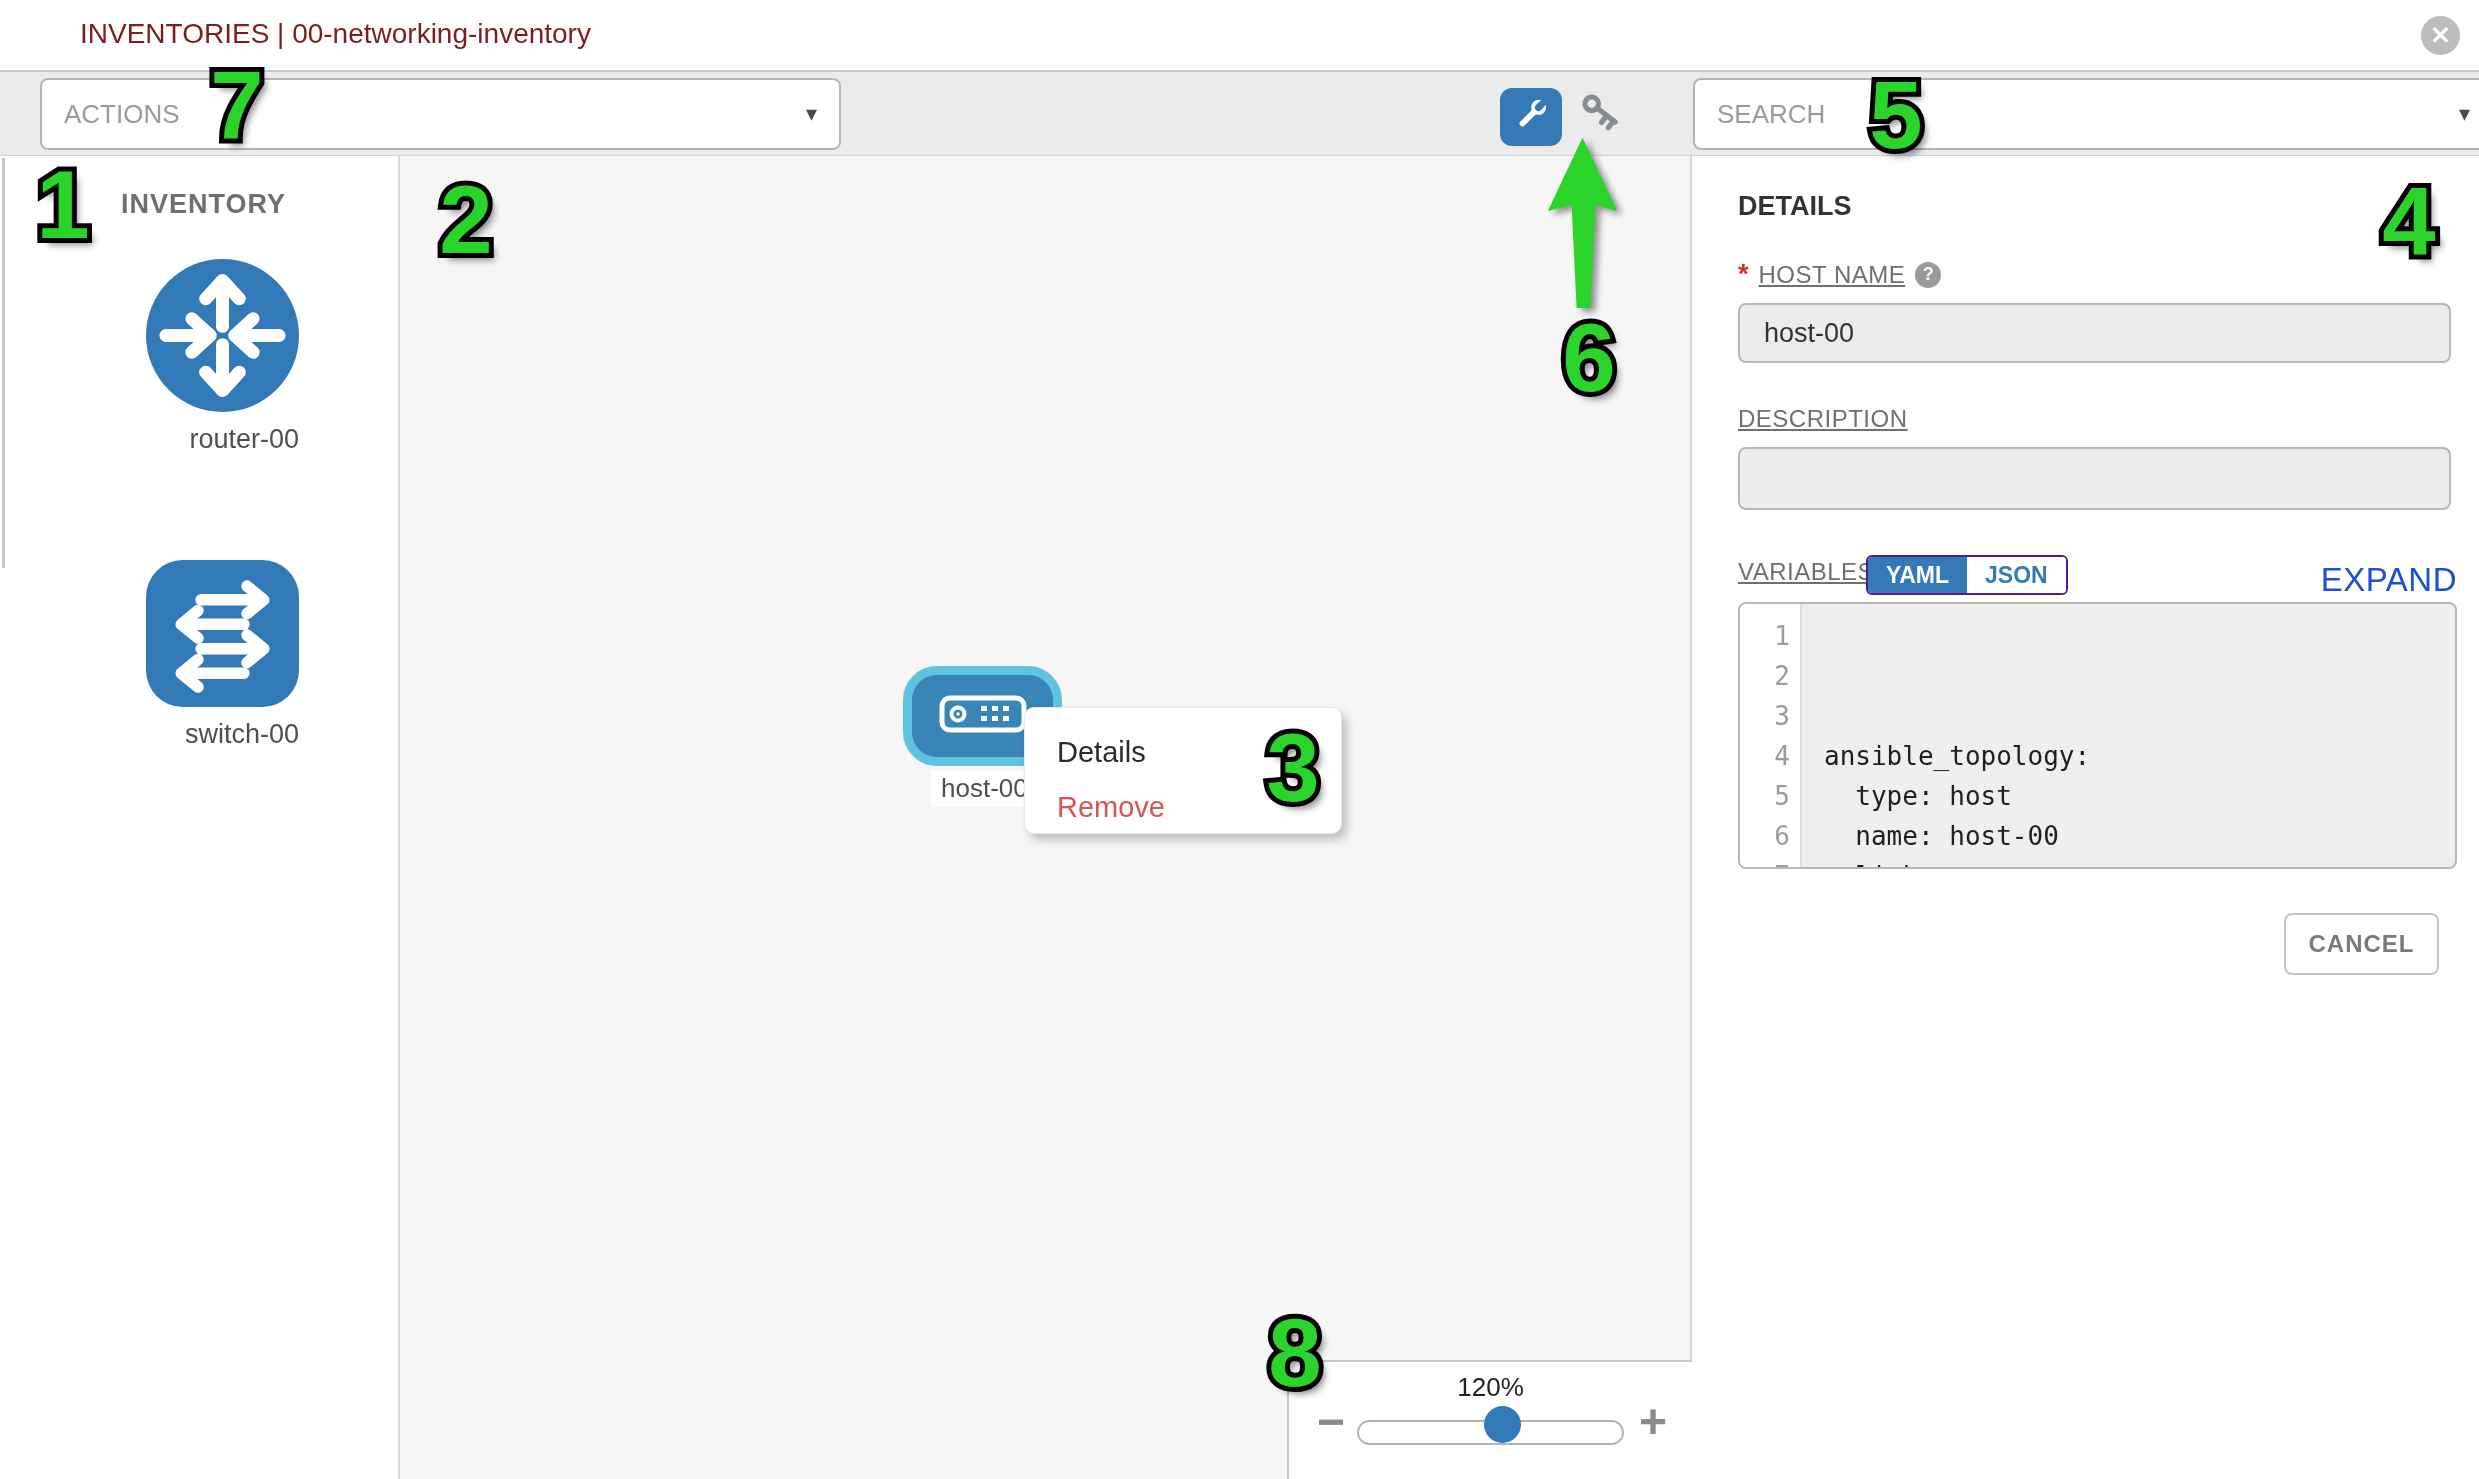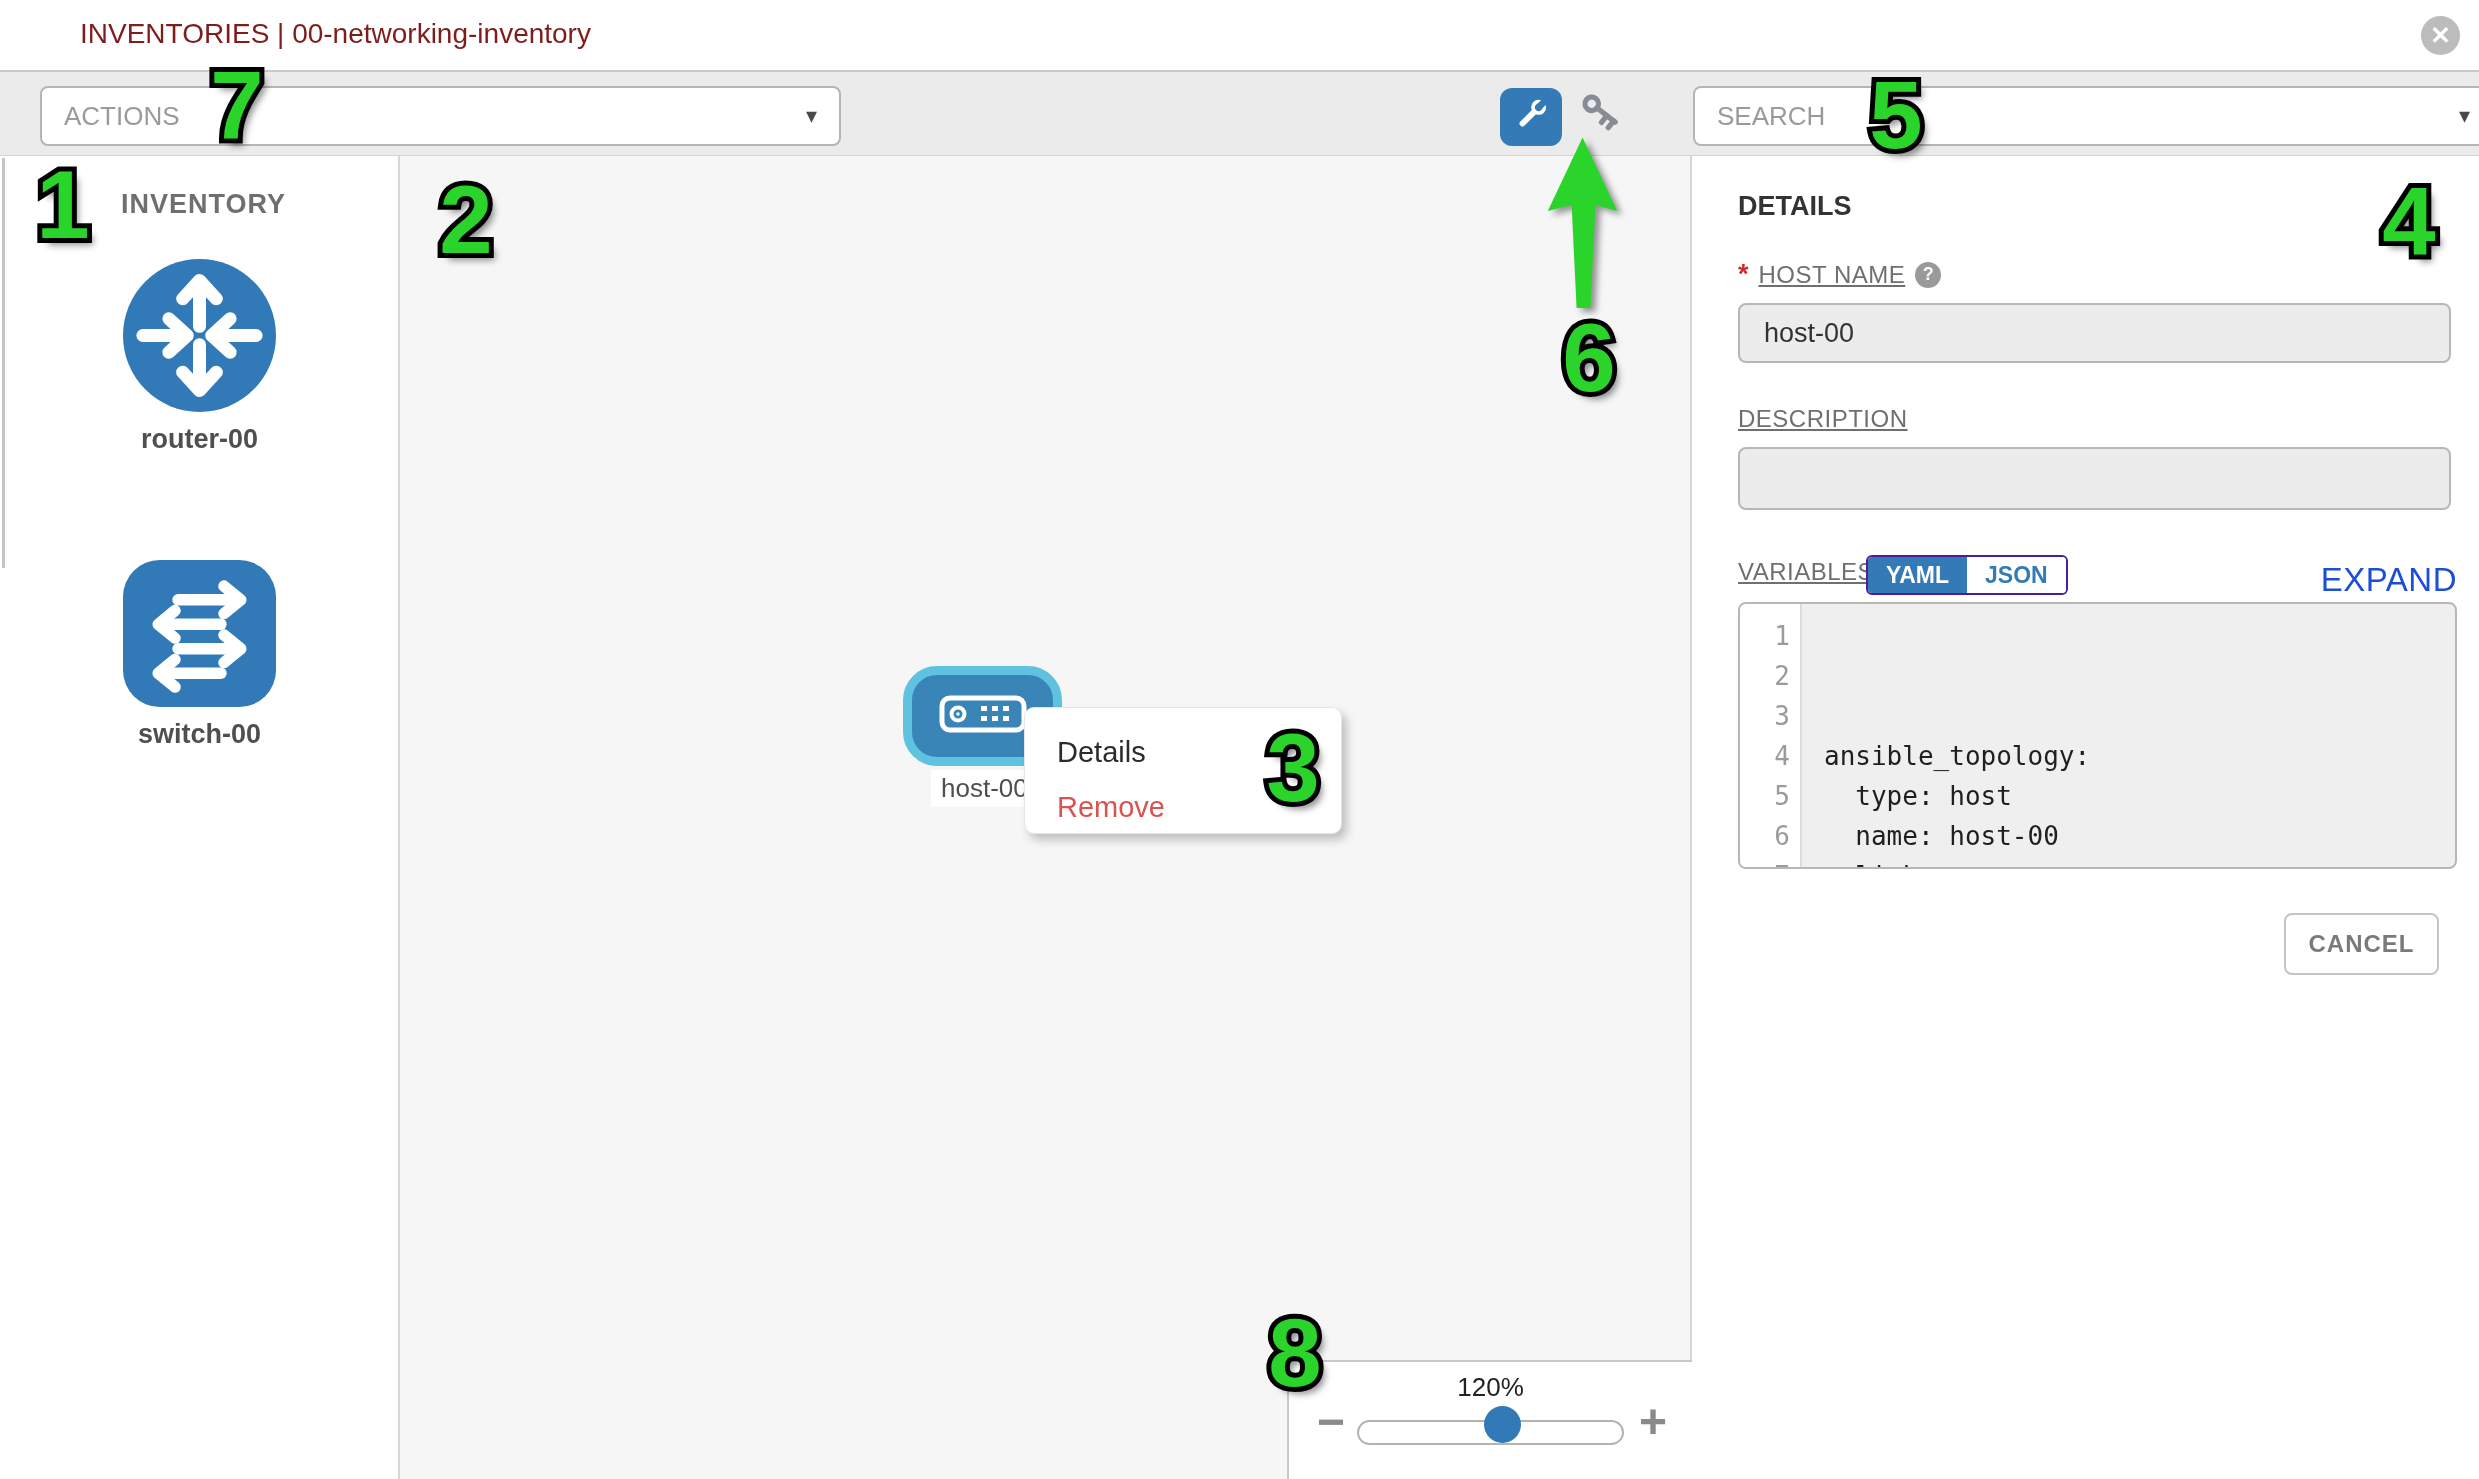--- a/index.html
+++ b/index.html
@@ -9,38 +9,38 @@
 
   
   .page-title { position:absolute; left:48px; top:18px; font-size:28px; font-weight:normal; color:#7f1d1d;margin-left:32px; }
   .close-btn { position:absolute; left:2421px; top:16px; width:39px; height:39px; border-radius:50%;
                background:#bcbcbc; color:#fff; font-size:25px; font-weight:bold;
                display:flex; align-items:center; justify-content:center; cursor:pointer; }
 
   
   .toolbar { position:absolute; left:0; top:70px; width:2480px; height:87px; background:#ebebeb;
              border-top:2px solid #c9c9c9; border-bottom:2px solid #d3d3d3; }
-  .select-box { position:absolute; top:14px; height:60px; background:#fff; border:2px solid #b5b5b5;
+  .select-box { position:absolute; top:6px; height:72px; background:#fff; border:2px solid #b5b5b5;
                 border-radius:8px; display:flex; align-items:center; padding:0 22px;
                 font-size:26px; color:#9a9a9a; cursor:pointer; }
   .select-actions { left:40px; width:801px; }
   .select-search { left:1645px; width:801px;margin-left:48px; }
   .caret { margin-left:auto; color:#4a4a4a; font-size:22px; }
   .wrench-btn { position:absolute; left:1500px; top:16px; width:62px; height:58px; background:#337ab7;
                 border-radius:12px; display:flex; align-items:center; justify-content:center; cursor:pointer; }
   .key-btn { position:absolute; left:1572px; top:20px; width:52px; height:52px;
              display:flex; align-items:center; justify-content:center; cursor:pointer; }
 
   
   .sidebar { position:absolute; left:0; top:156px; width:400px; height:1323px; background:#fff;
              border-right:2px solid #d7d7d7; }
   .scroll-hint { position:absolute; left:2px; top:2px; width:3px; height:410px; background:#c4c4c4; }
   .inv-heading { position:absolute; left:121px; top:33px; font-size:27px; font-weight:bold;
                  color:#6f6f6f; letter-spacing:1px; }
-  .device { position:absolute; width:199px; text-align:center; cursor:grab;font-weight:bold; }
+  .device { position:absolute; width:199px; text-align:right; cursor:grab; }
   .device-router { left:100px; top:103px; }
   .device-switch { left:100px; top:404px; }
   .device-label { margin-top:8px; font-size:27px; color:#4f4f4f; }
 
   
   .canvas { position:absolute; left:400px; top:156px; width:1292px; height:1323px; background:#f6f6f6;
             border-right:2px solid #d7d7d7; }
   .node { position:absolute; left:503px; top:510px; width:159px; height:100px; background:#3a85b8;
           border:9px solid #5fc3e0; border-radius:34px; display:flex; align-items:center;
           justify-content:center; cursor:pointer; z-index:3; }

